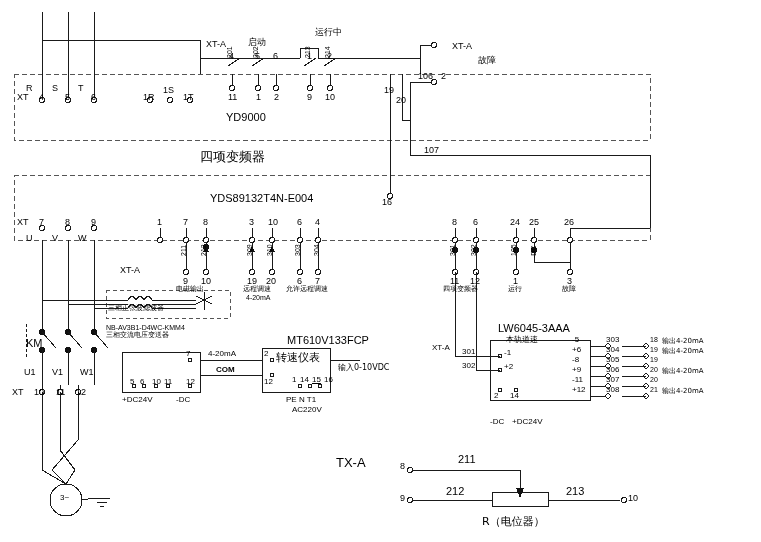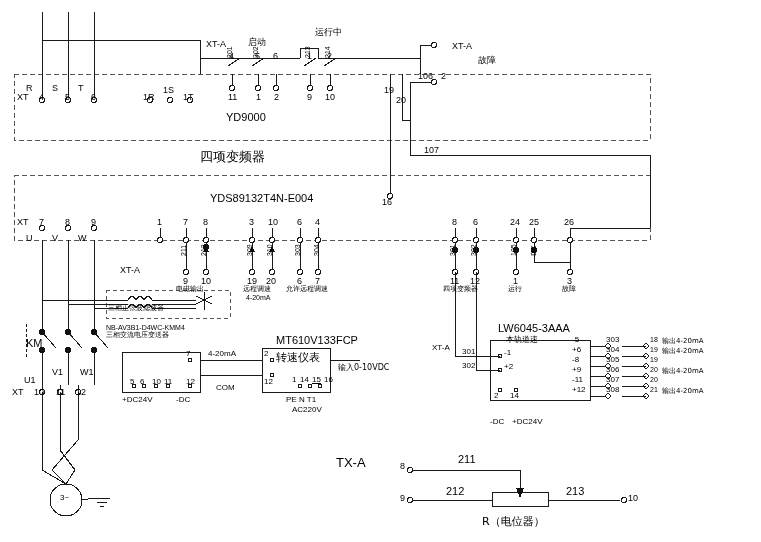--- a/index.html
+++ b/index.html
@@ -351,42 +351,42 @@
 <div class="lbl cn xs" style="left:286px;top:286px;">允许远程调速</div>
 <div class="lbl cn xs" style="left:443px;top:286px;">四项变频器</div>
 <div class="lbl cn xs" style="left:508px;top:286px;">运行</div>
 <div class="lbl cn xs" style="left:562px;top:286px;">故障</div>
 
 <div class="lbl cn xs" style="left:108px;top:305px;">三相正弦波滤波器</div>
 <div class="lbl xs" style="left:106px;top:324px;">NB-AV3B1-D4WC-KMM4</div>
 <div class="lbl cn xs" style="left:106px;top:332px;">三相交流电压变送器</div>
 
 <div class="lbl med" style="left:14px;top:338px;margin-left:12px;">KM</div>
-<div class="lbl" style="left:24px;top:376px;text-align:center;">U1</div>
+<div class="lbl" style="left:24px;top:368px;text-align:center;">U1</div>
 <div class="lbl" style="left:52px;top:368px;">V1</div>
 <div class="lbl" style="left:80px;top:368px;">W1</div>
 <div class="lbl" style="left:12px;top:388px;">XT</div>
 <div class="lbl" style="left:34px;top:388px;">10</div>
 <div class="lbl" style="left:56px;top:388px;">11</div>
 <div class="lbl" style="left:76px;top:388px;">12</div>
 
 <div class="lbl sm" style="left:130px;top:378px;">5</div>
 <div class="lbl sm" style="left:140px;top:378px;">6</div>
 <div class="lbl sm" style="left:152px;top:378px;">10</div>
 <div class="lbl sm" style="left:164px;top:378px;">11</div>
 <div class="lbl sm" style="left:186px;top:378px;">12</div>
 <div class="lbl sm" style="left:122px;top:396px;">+DC24V</div>
 <div class="lbl sm" style="left:176px;top:396px;">-DC</div>
 <div class="lbl sm" style="left:186px;top:350px;">7</div>
 
 <div class="lbl sm" style="left:60px;top:494px;">3~</div>
 
 <div class="lbl sm" style="left:208px;top:350px;">4-20mA</div>
-<div class="lbl sm" style="left:216px;top:384px;">COM</div>
-<div class="lbl med" style="left:256px;top:335px;padding-left:20px;">MT610V133FCP</div>
+<div class="lbl sm" style="left:216px;top:366px;font-weight:bold;">COM</div>
+<div class="lbl med" style="left:267px;top:335px;padding-left:20px;">MT610V133FCP</div>
 <div class="lbl cn med" style="left:276px;top:352px;">转速仪表</div>
 <div class="lbl sm" style="left:264px;top:350px;">2</div>
 <div class="lbl sm" style="left:264px;top:378px;">12</div>
 <div class="lbl sm" style="left:292px;top:376px;">1</div>
 <div class="lbl sm" style="left:300px;top:376px;">14</div>
 <div class="lbl sm" style="left:312px;top:376px;text-decoration:underline;">15</div>
 <div class="lbl sm" style="left:324px;top:376px;">16</div>
 <div class="lbl sm" style="left:286px;top:396px;">PE  N  T1</div>
 <div class="lbl sm" style="left:292px;top:406px;">AC220V</div>
 <div class="lbl cn sm" style="left:338px;top:364px;">输入0-10VDC</div>

